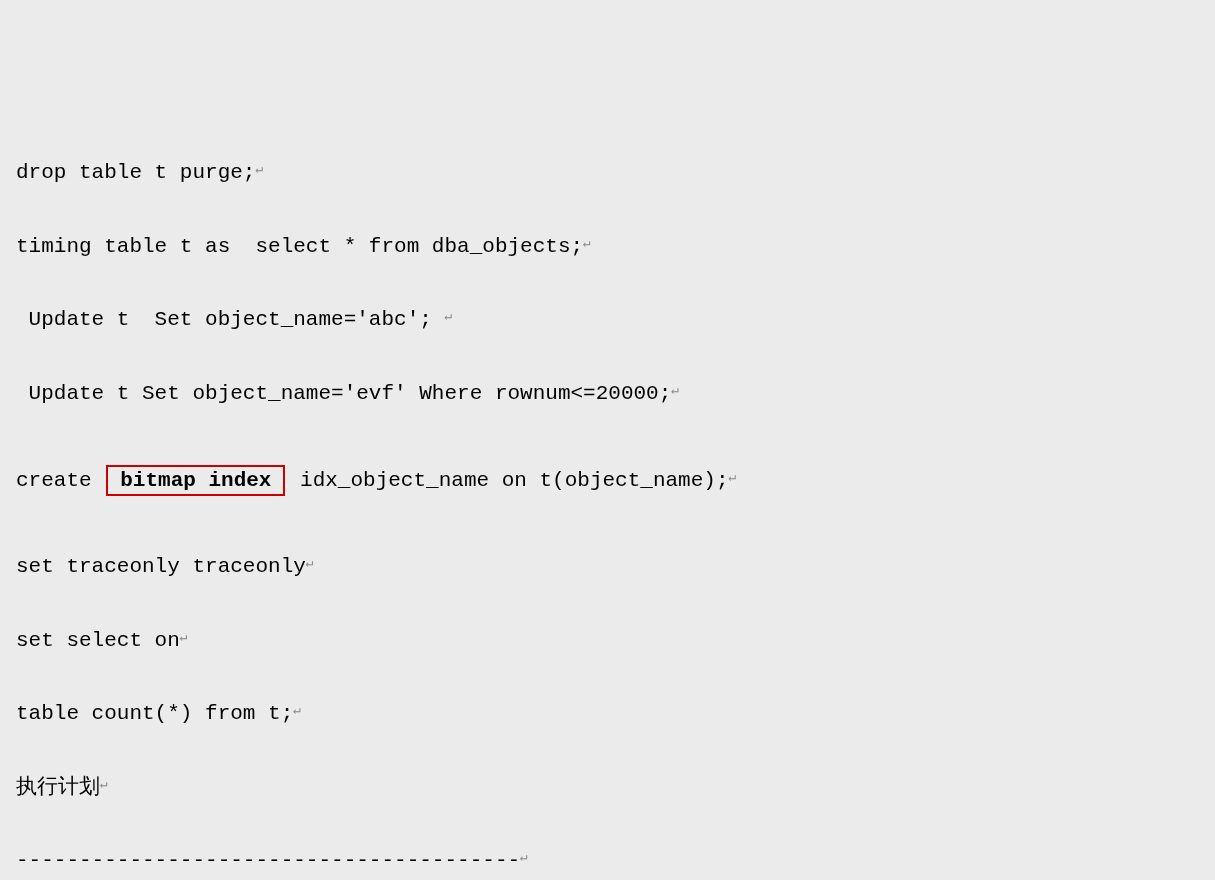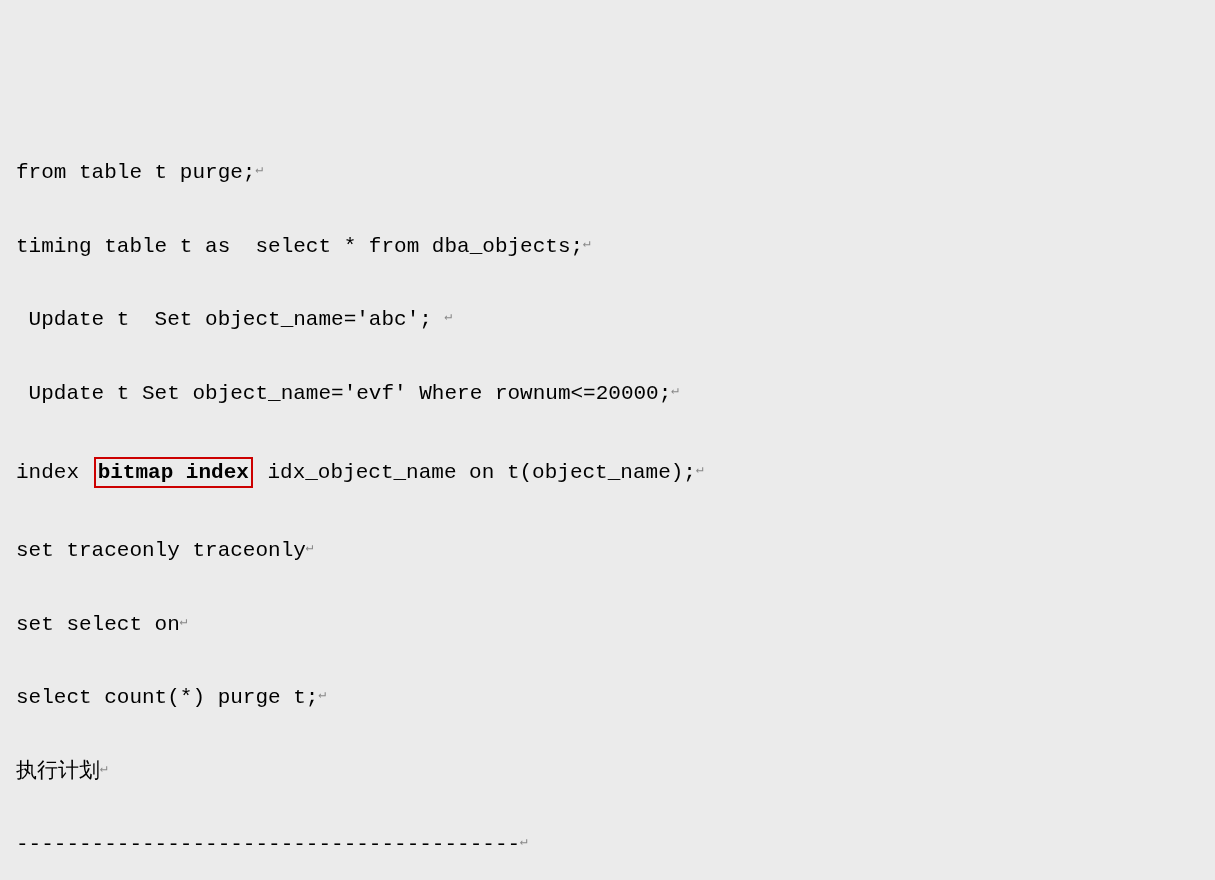--- a/index.html
+++ b/index.html
@@ -15,41 +15,41 @@
   }
   .ret {
     color: #888;
     font-size: 13px;
     vertical-align: middle;
     display: inline-block;
     transform: translateY(-2px);
   }
   .box-red {
     border: 2px solid #cc0000;
-    padding: 0 2px;
-    margin: 8px 2px;
+    padding: 0 12px;
+    margin: 16px 2px;
     display: inline-block;
     line-height: 1.3;
   }
   .bold { font-weight: bold; }
   .line { display: block; }
 </style>
 </head>
 <body>
 
 
 
-<span class="line"><span>from table t purge;</span><span class="ret">↵</span></span>
+<span class="line"><span>drop table t purge;</span><span class="ret">↵</span></span>
 <span class="line"><span>timing table t as  select * from dba_objects;</span><span class="ret">↵</span></span>
 <span class="line"><span> Update t  Set object_name='abc'; </span><span class="ret">↵</span></span>
 <span class="line"><span> Update t Set object_name='evf' Where rownum&lt;=20000;</span><span class="ret">↵</span></span>
-<span class="line"><span>index </span><span class="box-red bold">bitmap index</span><span> idx_object_name on t(object_name);</span><span class="ret">↵</span></span>
+<span class="line"><span>create </span><span class="box-red bold">bitmap index</span><span> idx_object_name on t(object_name);</span><span class="ret">↵</span></span>
 <span class="line"><span>set traceonly traceonly</span><span class="ret">↵</span></span>
 <span class="line"><span>set select on</span><span class="ret">↵</span></span>
-<span class="line"><span>select count(*) purge t;</span><span class="ret">↵</span></span>
+<span class="line"><span>table count(*) from t;</span><span class="ret">↵</span></span>
 <span class="line"><span>执行计划</span><span class="ret">↵</span></span>
 <span class="line"><span>----------------------------------------</span><span class="ret">↵</span></span>
 
 
 
 
 
 
 
 

